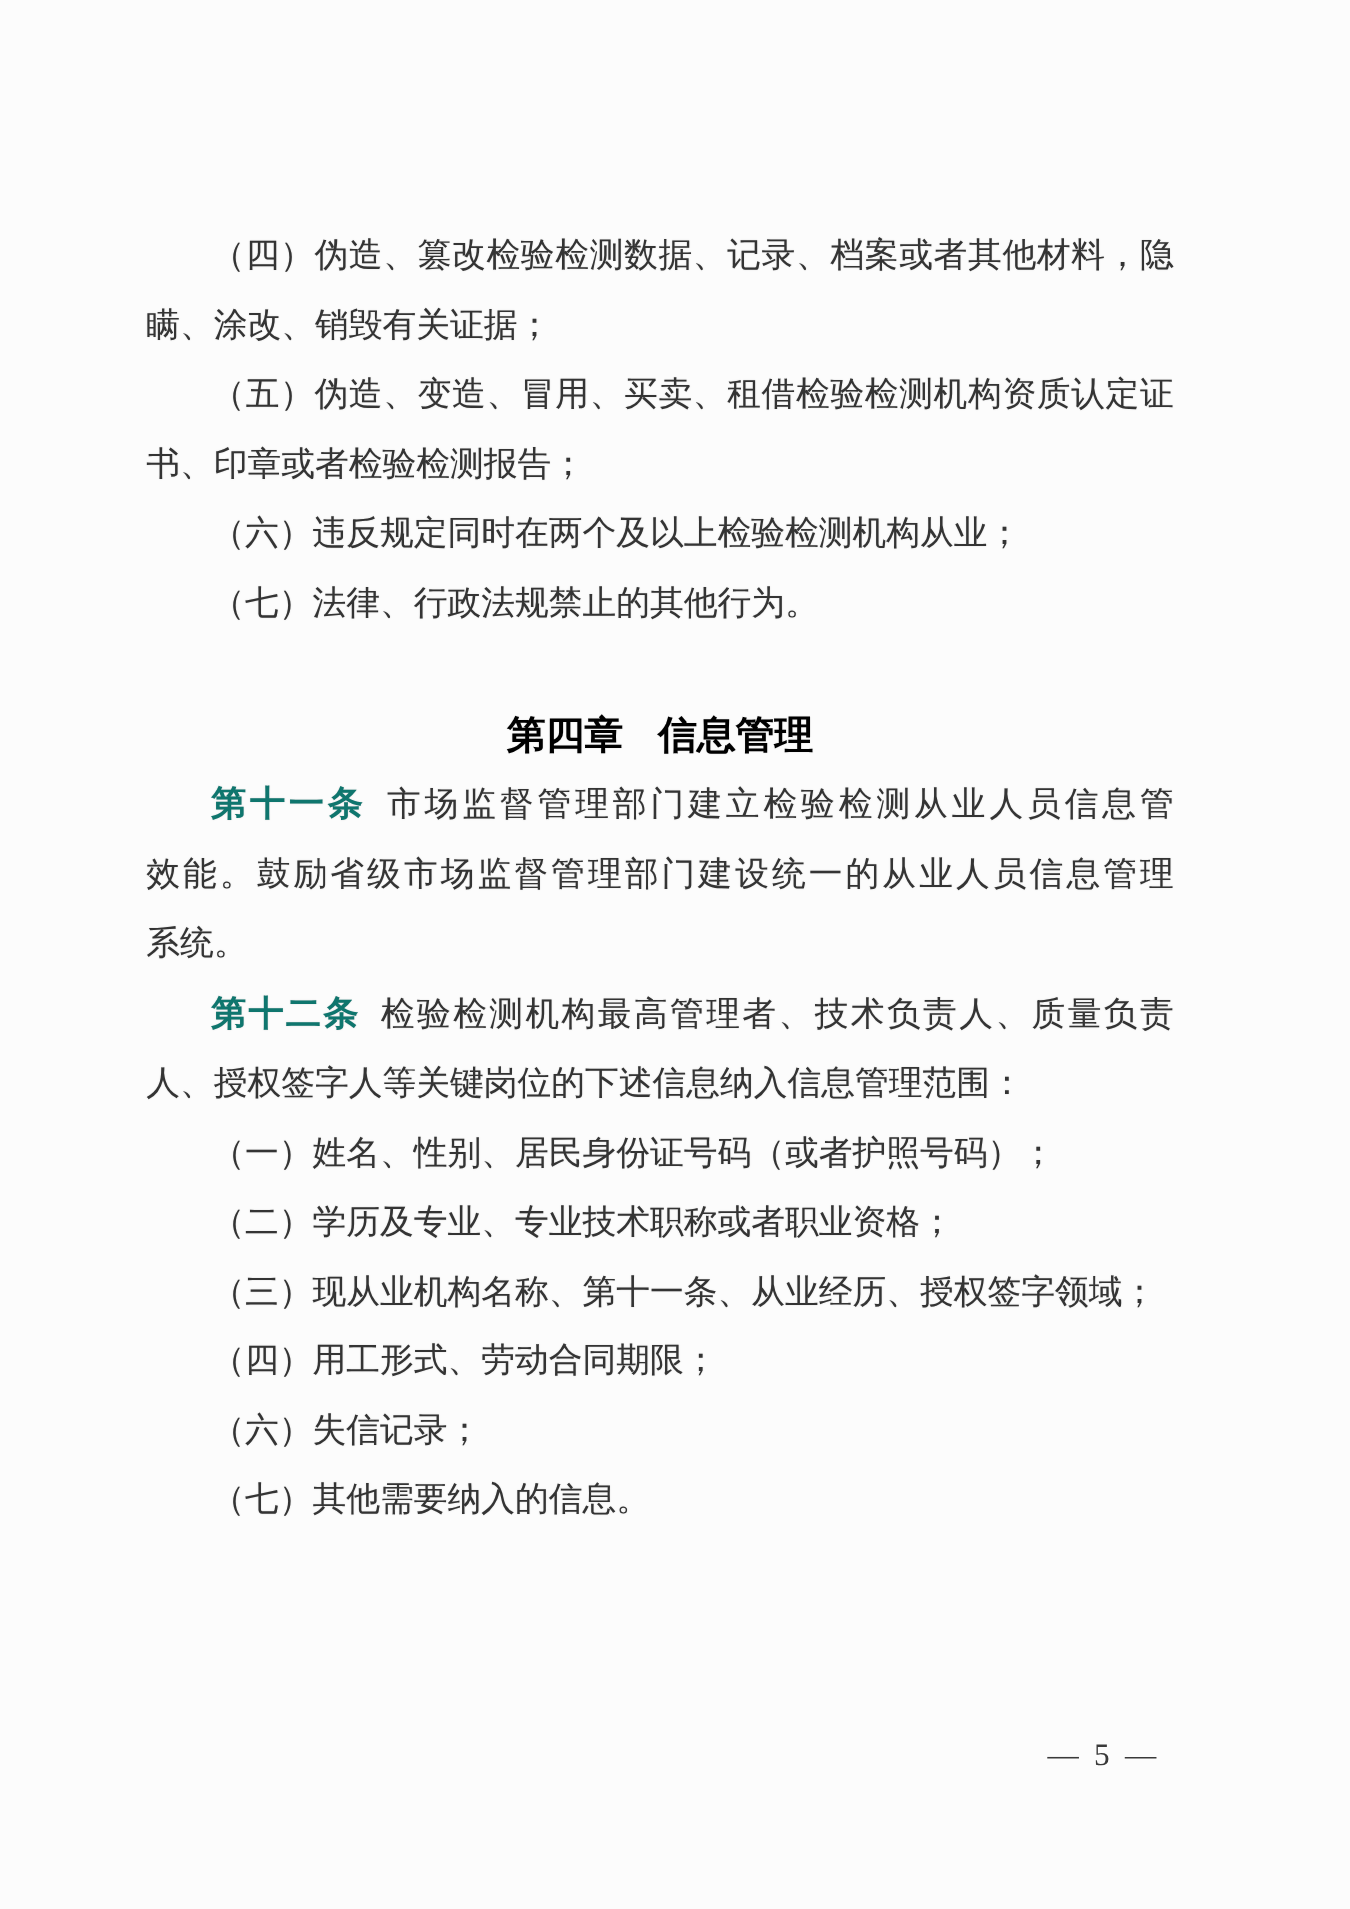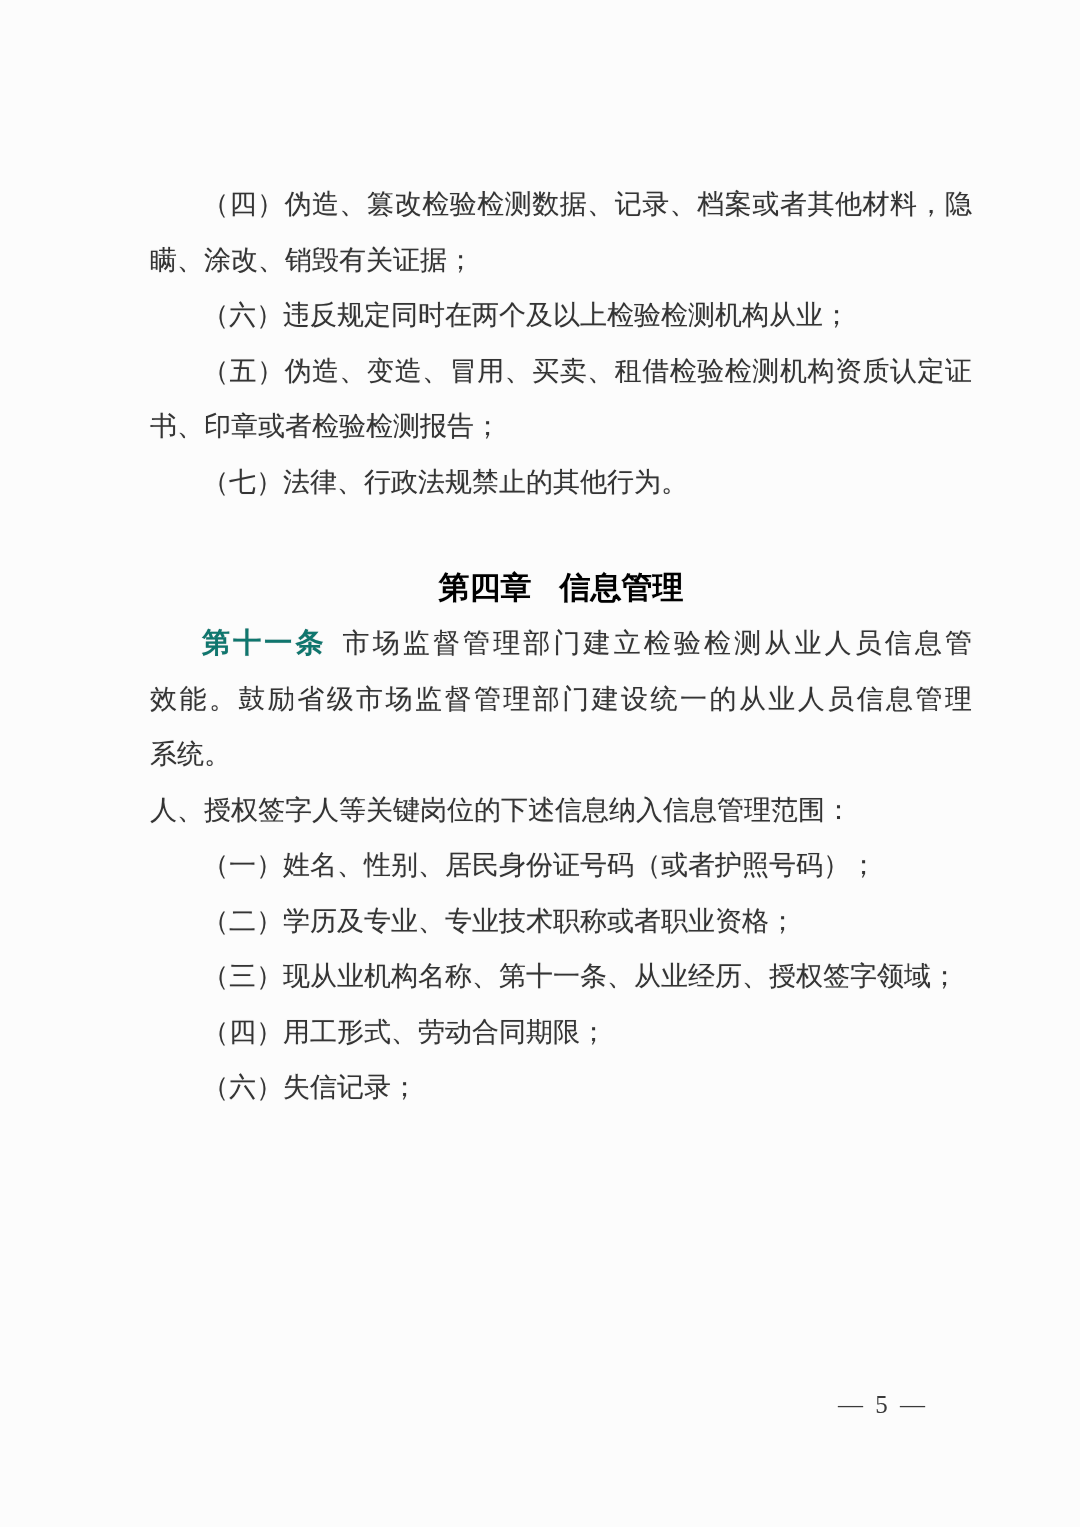--- a/index.html
+++ b/index.html
@@ -7,21 +7,21 @@
     position: relative;
     width: 1080px;
     height: 1527px;
     background: #fcfcfc;
     overflow: hidden;
     font-family: "Liberation Serif", "DejaVu Serif", serif;
     color: #343434;
   }
   .content {
     position: absolute;
-    left: 150px;
+    left: 117px;
     top: 177px;
     width: 822px;
   }
   .para { margin: 0; padding: 0; }
   .line {
     font-size: 27px;
     line-height: 55.5px;
     letter-spacing: 0;
     color: #343434;
     text-shadow: 0 0 1px rgba(90,90,90,0.35);
@@ -65,26 +65,26 @@
 
 <div class="page">
   <div class="content">
 
     <div class="para">
       <div class="line indent stretch">（四）伪造、篡改检验检测数据、记录、档案或者其他材料，隐</div>
       <div class="line">瞒、涂改、销毁有关证据；</div>
     </div>
 
     <div class="para">
-      <div class="line indent">（六）违反规定同时在两个及以上检验检测机构从业；</div>
+      <div class="line indent stretch">（五）伪造、变造、冒用、买卖、租借检验检测机构资质认定证</div>
+      <div class="line">书、印章或者检验检测报告；</div>
     </div>
 
     <div class="para">
-      <div class="line indent stretch">（五）伪造、变造、冒用、买卖、租借检验检测机构资质认定证</div>
-      <div class="line">书、印章或者检验检测报告；</div>
+      <div class="line indent">（六）违反规定同时在两个及以上检验检测机构从业；</div>
     </div>
 
     <div class="para">
       <div class="line indent">（七）法律、行政法规禁止的其他行为。</div>
     </div>
 
     <h2 class="chapter">
       <span class="ch-num">第四章</span><span class="ch-title">信息管理</span>
     </h2>
 
@@ -93,20 +93,23 @@
         <span class="lead">第十一条</span><span>市场监督管理部门建立检验检测从业人员信息管</span>
       </div>
     </div>
 
     <div class="para">
       <div class="line stretch">效能。鼓励省级市场监督管理部门建设统一的从业人员信息管理</div>
       <div class="line">系统。</div>
     </div>
 
     <div class="para">
+      <div class="line indent stretch">
+        <span class="lead">第十二条</span><span>检验检测机构最高管理者、技术负责人、质量负责</span>
+      </div>
       <div class="line">人、授权签字人等关键岗位的下述信息纳入信息管理范围：</div>
     </div>
 
     <div class="para">
       <div class="line indent">（一）姓名、性别、居民身份证号码（或者护照号码）；</div>
     </div>
 
     <div class="para">
       <div class="line indent">（二）学历及专业、专业技术职称或者职业资格；</div>
     </div>
@@ -117,17 +120,20 @@
 
     <div class="para">
       <div class="line indent">（四）用工形式、劳动合同期限；</div>
     </div>
 
 
     <div class="para">
       <div class="line indent">（六）失信记录；</div>
     </div>
 
+    <div class="para">
+      <div class="line indent">（七）其他需要纳入的信息。</div>
+    </div>
 
   </div>
 
   <div class="page-number">— 5 —</div>
 </div>
 
 </body></html>

